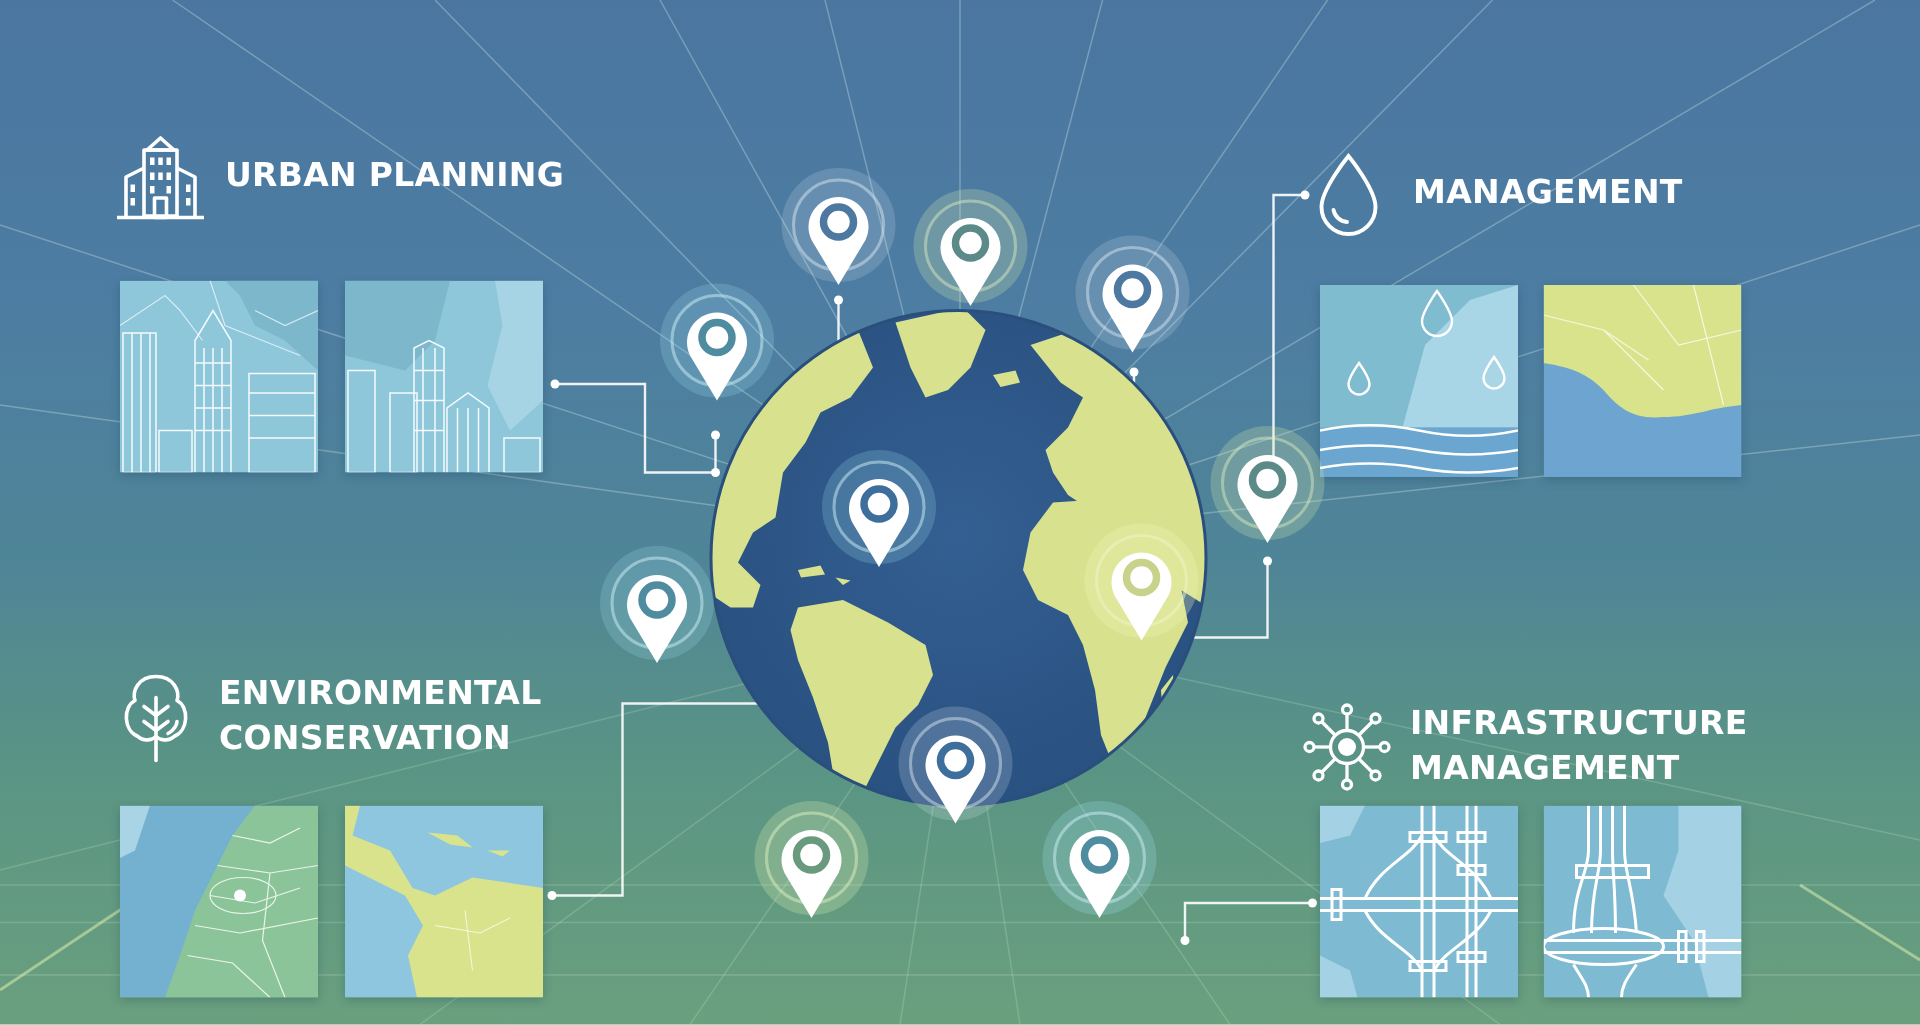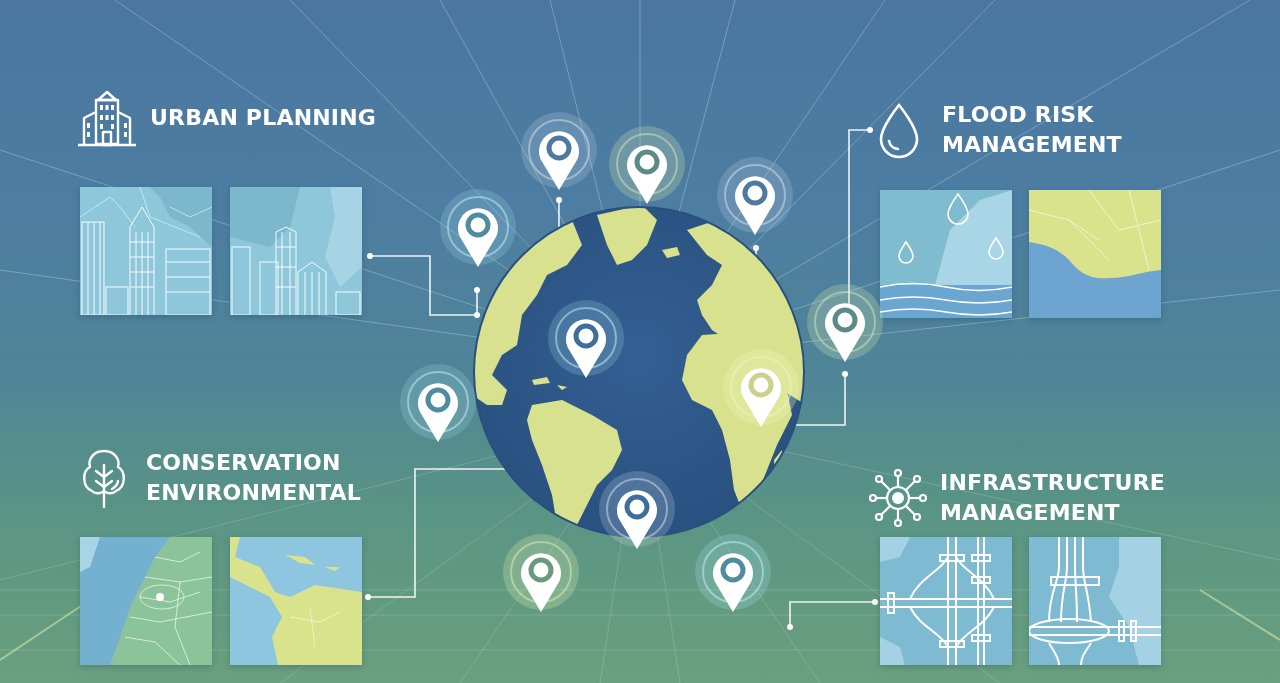--- a/index.html
+++ b/index.html
@@ -122,40 +122,39 @@
       <span>URBAN PLANNING</span>
     </div>
 </div>
 
 <div class="section-title" style="left:876px; top:100px; gap:20px;">
   <svg width="46" height="58" viewBox="0 0 46 58">
     <path d="M23 4 C23 4 5 26 5 38 A18 18 0 0 0 41 38 C41 26 23 4 23 4 Z" stroke="#fff" stroke-width="2.6" fill="none"></path>
     <path d="M13 40 A10 10 0 0 0 22 48" stroke="#fff" stroke-width="2.6" fill="none" stroke-linecap="round"></path>
   </svg>
   <div class="label">
-    <span>FLOOD RISK</span>
     <span>MANAGEMENT</span>
   </div>
 </div>
 
 <div class="section-title" style="left:78px; top:447px; gap:16px;">
   <svg width="52" height="62" viewBox="0 0 52 62">
     <g stroke="#fff" stroke-width="2.4" fill="none" stroke-linecap="round" stroke-linejoin="round">
       <path d="M26 4 C14 4 10 14 12 20 C4 24 4 40 14 44 C18 48 24 46 26 44 C28 46 34 48 38 44 C48 40 48 24 40 20 C42 14 38 4 26 4 Z"></path>
       <line x1="26" y1="18" x2="26" y2="60"></line>
       <line x1="26" y1="30" x2="18" y2="24"></line>
       <line x1="26" y1="30" x2="34" y2="24"></line>
       <line x1="26" y1="40" x2="18" y2="34"></line>
       <line x1="26" y1="40" x2="34" y2="34"></line>
       <path d="M34 42 C38 40 40 36 40 34"></path>
     </g>
   </svg>
   <div class="label">
+    <span>ENVIRONMENTAL</span>
     <span>CONSERVATION</span>
-    <span>ENVIRONMENTAL</span>
   </div>
 </div>
 
 <div class="section-title" style="left:868px; top:468px; gap:12px;">
   <svg width="60" height="60" viewBox="0 0 60 60">
     <g stroke="#fff" stroke-width="2.2" fill="none">
       <circle cx="30" cy="30" r="11"></circle>
       <line x1="30" y1="19" x2="30" y2="8"></line>
         <line x1="30" y1="41" x2="30" y2="52"></line>
       <line x1="19" y1="30" x2="8" y2="30"></line>

